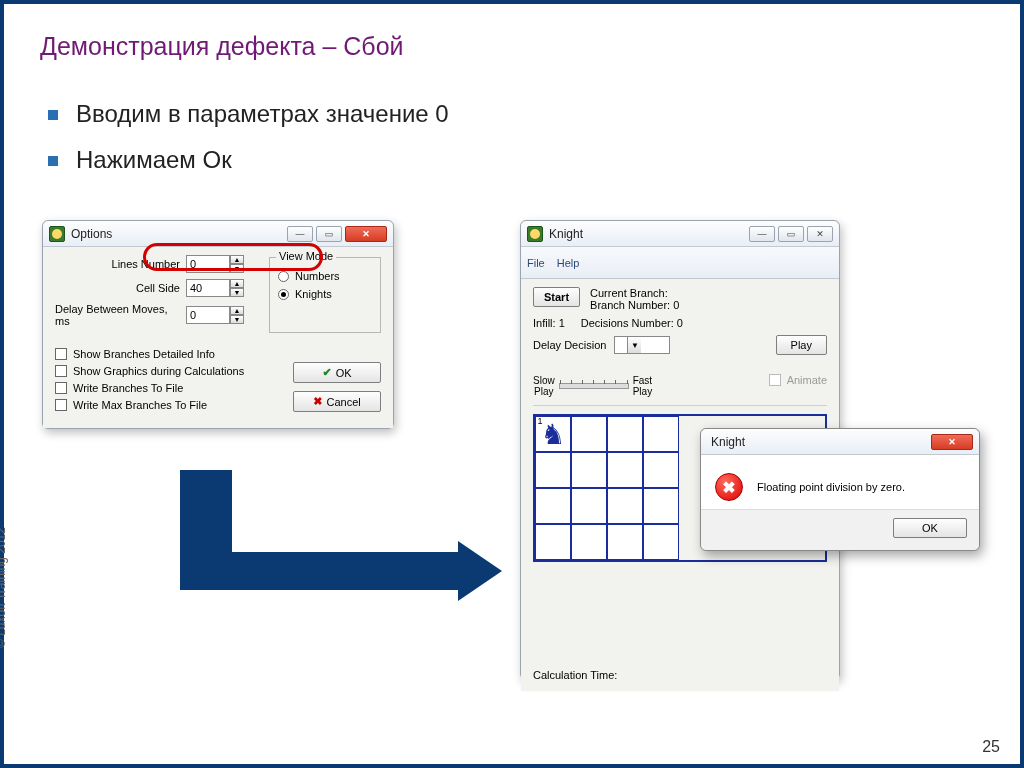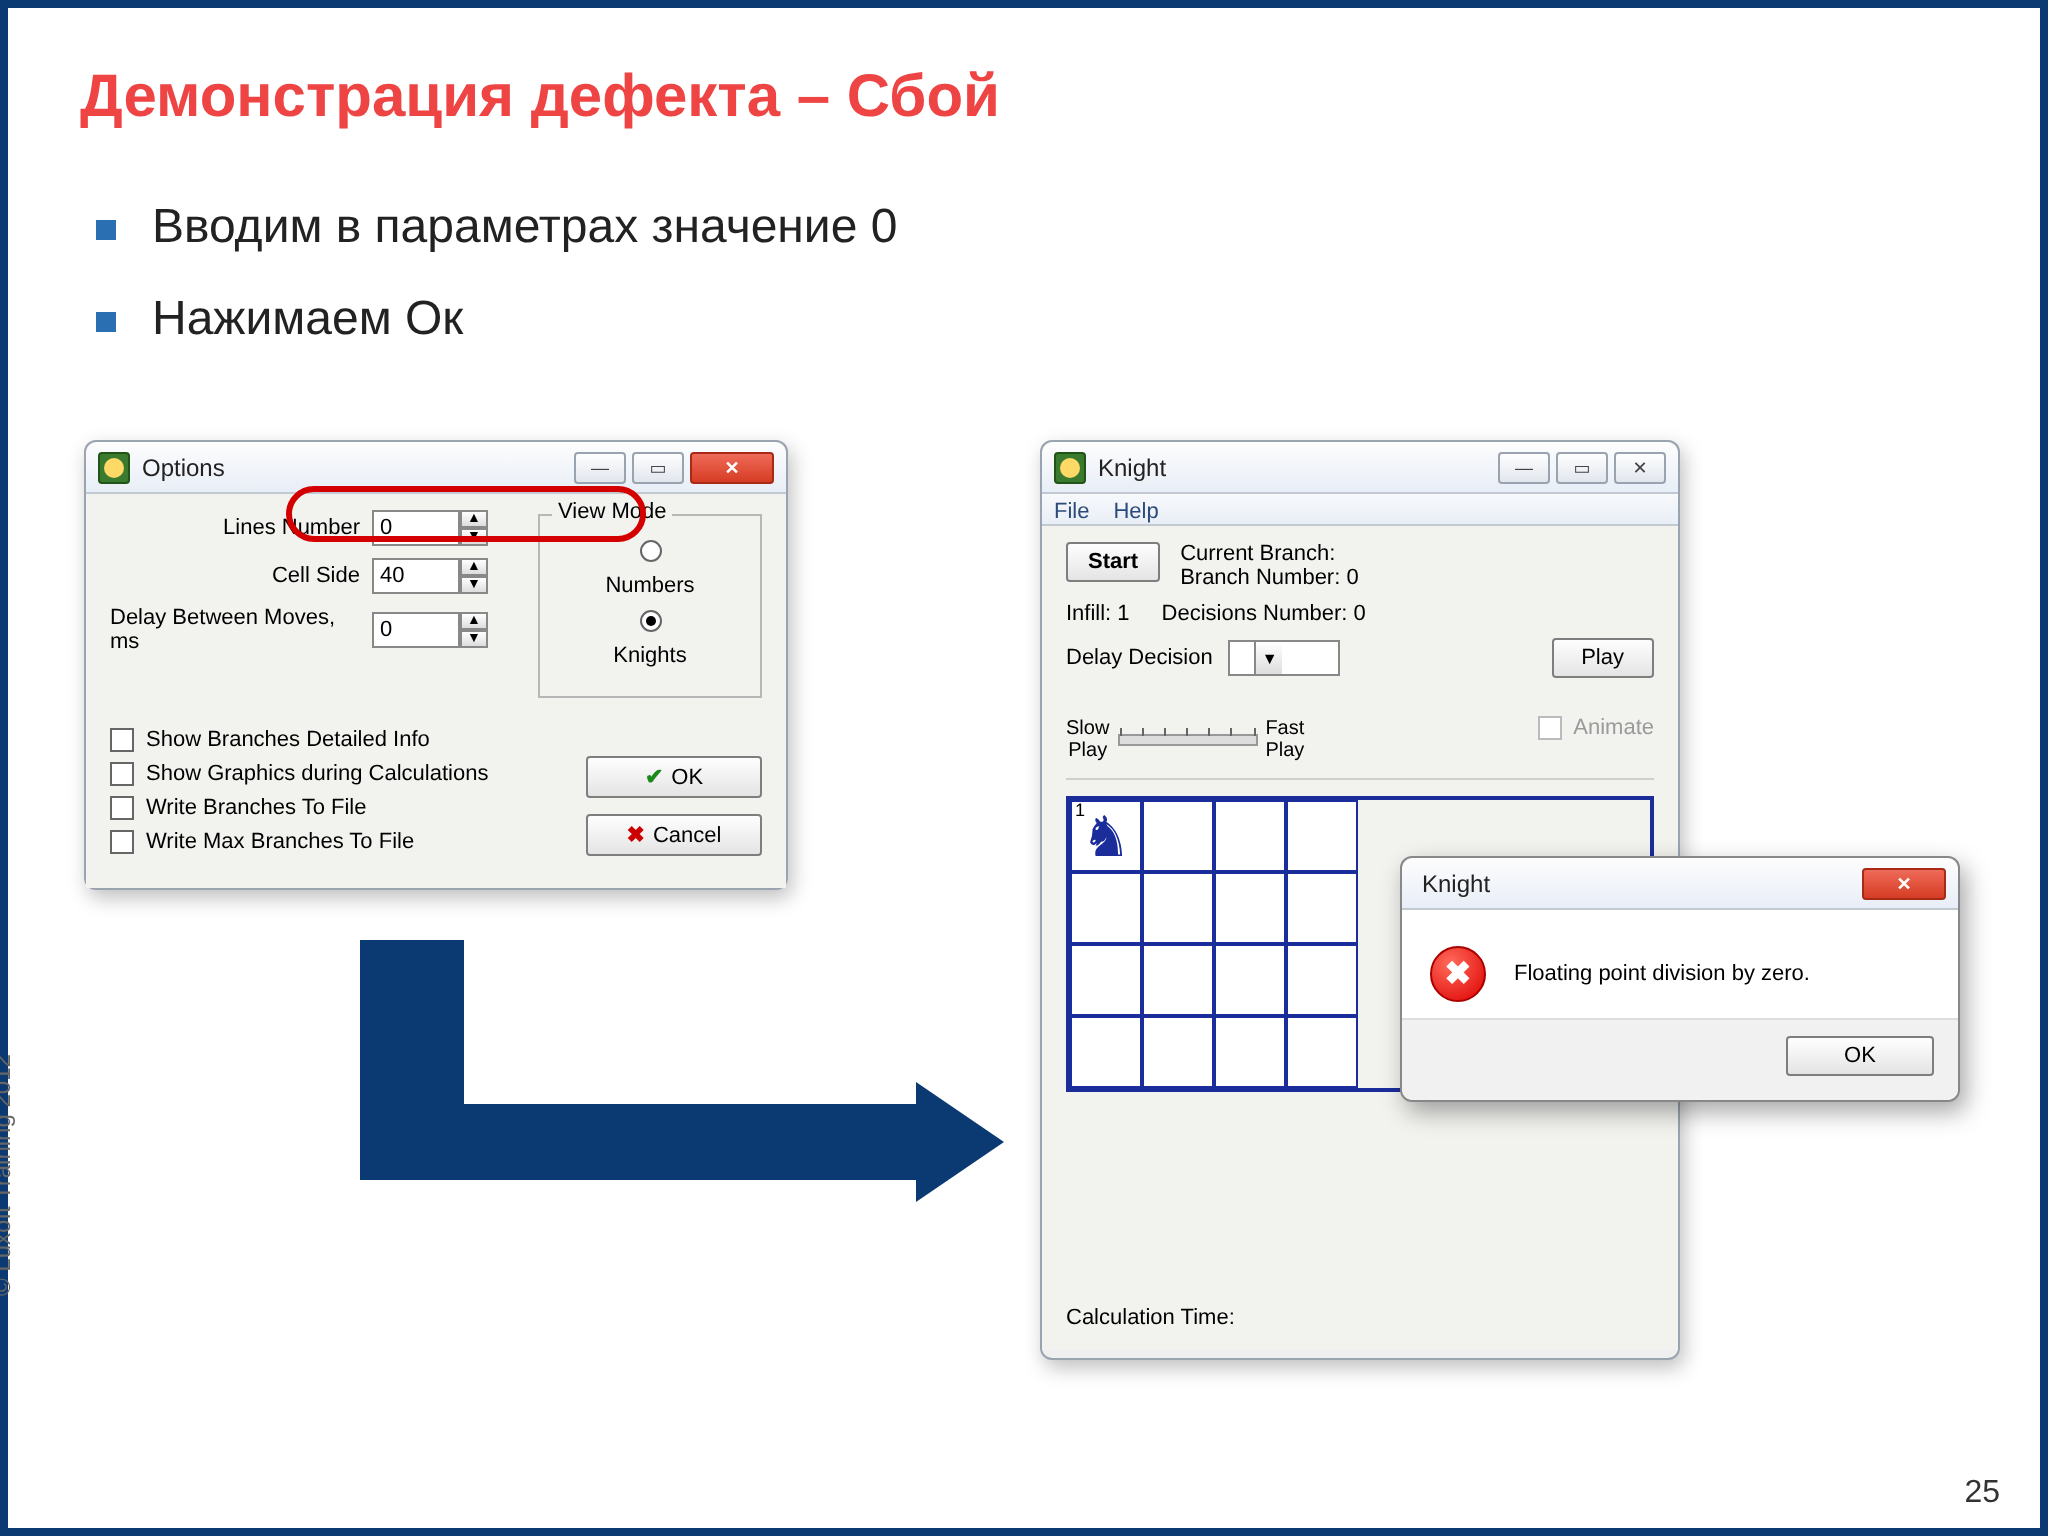--- a/index.html
+++ b/index.html
@@ -6,21 +6,21 @@
   body {
     margin: 0;
     width: 1024px;
     height: 768px;
     background: #fff;
     font-family: Arial, sans-serif;
     position: relative;
     overflow: hidden;
   }
   .slide-border { position:absolute; inset:0; border:4px solid #0b3a73; }
-  .title { position:absolute; left:40px; top:32px; font-size:30px; font-weight:bold; color:#ef4444; }
+  .title { position:absolute; left:40px; top:32px; font-size:25px; font-weight:normal; color:#701a75; }
   .bullets { position:absolute; left:48px; top:100px; font-size:24px; color:#222; }
   .bullet { display:flex; align-items:flex-start; margin-bottom:18px; }
   .bullet .sq { width:10px; height:10px; background:none; border:2px solid #2b6fb3; margin-top:10px; margin-right:18px; background:#2b6fb3; }
   .copyright {
     position:absolute; left:8px; bottom:120px; transform:rotate(-90deg); transform-origin:left bottom;
     font-size:12px; color:#666;
   }
   .page-num { position:absolute; right:24px; bottom:12px; font-size:16px; color:#333; }
 
   
@@ -48,34 +48,34 @@
   .spin .arrows { display:flex; flex-direction:column; }
   .spin .arrows span{ width:14px; height:9px; border:1px solid #888; background:linear-gradient(#fff,#ddd); font-size:7px; line-height:7px; text-align:center; }
 
   .redmark { position:absolute; border:3px solid #d40000; border-radius:14px; pointer-events:none; }
 
   .group { border:1px solid #b7b7b7; padding:6px 8px 8px 8px; position:relative; margin-top:2px; }
   .group-title { position:absolute; top:-8px; left:6px; background:#f2f2ef; padding:0 3px; font-size:11px; }
 
   .chk { display:flex; align-items:center; gap:6px; font-size:11px; margin:5px 0; }
   .chk .box{ width:12px; height:12px; border:1px solid #666; background:#fff; }
-  .radio { display:flex; align-items:center; gap:6px; font-size:11px; margin:6px 0;flex-direction:column; }
+  .radio { display:flex; align-items:center; gap:6px; font-size:11px; margin:6px 0; }
   .radio .r{ width:11px; height:11px; border:1px solid #666; border-radius:50%; background:#fff; display:flex; align-items:center; justify-content:center; }
   .radio.checked .r::after{ content:""; width:5px; height:5px; border-radius:50%; background:#000; }
 
   .btn { display:inline-flex; align-items:center; gap:4px; border:1px solid #7e7e7e; background:linear-gradient(#fefefe,#e4e4e4); padding:3px 14px; border-radius:2px; font-size:11px; }
   .btn .okmark{ color:#1a8a1a; font-weight:bold; }
   .btn .xmark{ color:#c00; font-weight:bold; }
 
   .arrow { position:absolute; }
   .arrow .shaftH{ position:absolute; background:#0b3a73; }
   .arrow .shaftV{ position:absolute; background:#0b3a73; }
   .arrow .head{ position:absolute; width:0; height:0; border-top:30px solid transparent; border-bottom:30px solid transparent; border-left:44px solid #0b3a73; }
 
-  .menubar { height:16px; background:linear-gradient(#f7f9fc,#e9eef6); border-bottom:1px solid #c3c9d1; display:flex; align-items:flex-end; padding:0 6px; gap:12px; font-size:11px; color:#2a4a7a; }
+  .menubar { height:32px; background:linear-gradient(#f7f9fc,#e9eef6); border-bottom:1px solid #c3c9d1; display:flex; align-items:center; padding:0 6px; gap:12px; font-size:11px; color:#2a4a7a; }
 
   .combo { border:1px solid #888; background:#fff; height:18px; display:inline-flex; align-items:center; }
   .combo span{ padding:0 6px; font-size:11px; }
   .combo .dd{ width:14px; height:16px; border-left:1px solid #888; background:linear-gradient(#fff,#ddd); display:flex;align-items:center;justify-content:center;font-size:8px; }
 
   .slider { display:flex; align-items:center; gap:4px; font-size:10px;margin-top:12px; }
   .slider .track{ width:70px; height:6px; background:#ddd; border:1px solid #999; position:relative; }
   .slider .ticks{ position:absolute; top:-4px; left:0; right:0; display:flex; justify-content:space-between; }
   .slider .ticks i{ width:1px; height:4px; background:#666; display:block; }
 

